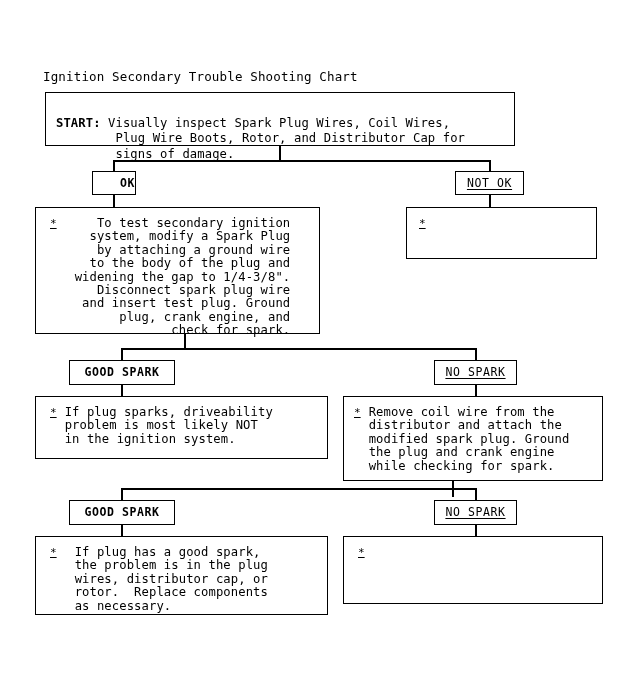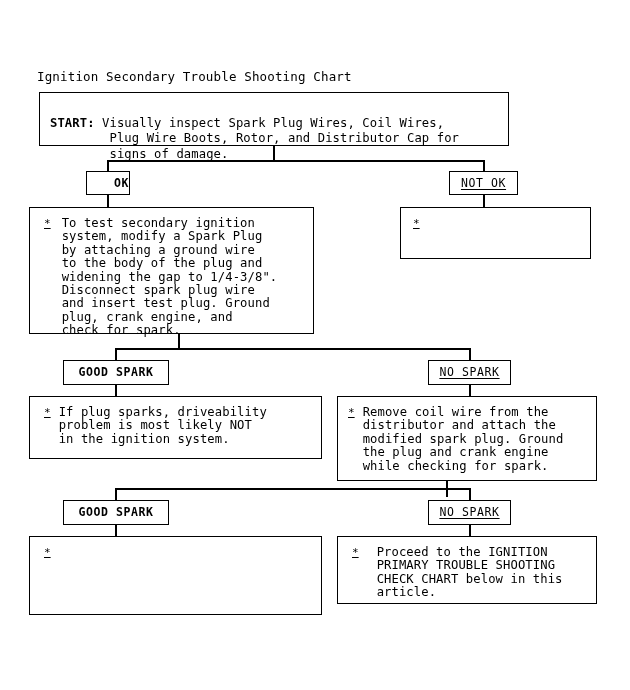--- a/index.html
+++ b/index.html
@@ -11,21 +11,21 @@
   body {
     width: 630px;
     height: 690px;
     position: relative;
     overflow: hidden;
     font-family: "DejaVu Sans Mono", "Liberation Mono", monospace;
     color: #000000;
   }
   #chart-root {
     position: absolute;
-    left: 0; top: 0;
+    left: 6px; top: 0;
     width: 542px;
     height: 690px;
   }
   .chart-title {
     position: absolute;
     left: 37px;
     top: 70px;
     font-size: 12.5px;
     letter-spacing: 0.15px;
     white-space: nowrap;
@@ -115,21 +115,21 @@
   </div>
   <div class="label-box label-underline" style="left:449px; top:171px; width:69px; height:24px;">
     <span class="lbl">NOT OK</span>
   </div>
 
   <div class="ln-v" style="left:107px; top:195px; height:13px;"></div>
   <div class="ln-v" style="left:483px; top:195px; height:13px;"></div>
 
   <div class="text-box" style="left:29px; top:207px; width:285px; height:127px; padding:9px 6px 0 14px;">
     <span class="bullet">*</span>
-    <span class="body-text" style="margin-left:11px;">To test secondary ignition
+    <span class="body-text" style="margin-left:18px;text-align:right;">To test secondary ignition
 system, modify a Spark Plug
 by attaching a ground wire
 to the body of the plug and
 widening the gap to 1/4-3/8".
 Disconnect spark plug wire
 and insert test plug. Ground
 plug, crank engine, and
 check for spark.</span>
   </div>
 
@@ -178,23 +178,24 @@
   </div>
   <div class="label-box label-underline" style="left:428px; top:500px; width:83px; height:25px;">
     <span class="lbl">NO SPARK</span>
   </div>
 
   <div class="ln-v" style="left:115px; top:525px; height:12px;"></div>
   <div class="ln-v" style="left:469px; top:525px; height:12px;"></div>
 
   <div class="text-box" style="left:29px; top:536px; width:293px; height:79px; padding:9px 6px 0 14px;">
     <span class="bullet">*</span>
+    <span class="body-text" style="margin-left:18px;">If plug has a good spark,
+the problem is in the plug
+wires, distributor cap, or
+rotor.  Replace components
+as necessary.</span>
   </div>
 
   <div class="text-box" style="left:337px; top:536px; width:260px; height:68px; padding:9px 6px 0 14px;">
     <span class="bullet">*</span>
-    <span class="body-text" style="margin-left:18px;">Proceed to the IGNITION
-PRIMARY TROUBLE SHOOTING
-CHECK CHART below in this
-article.</span>
   </div>
 
 </div>
 
 </body></html>

